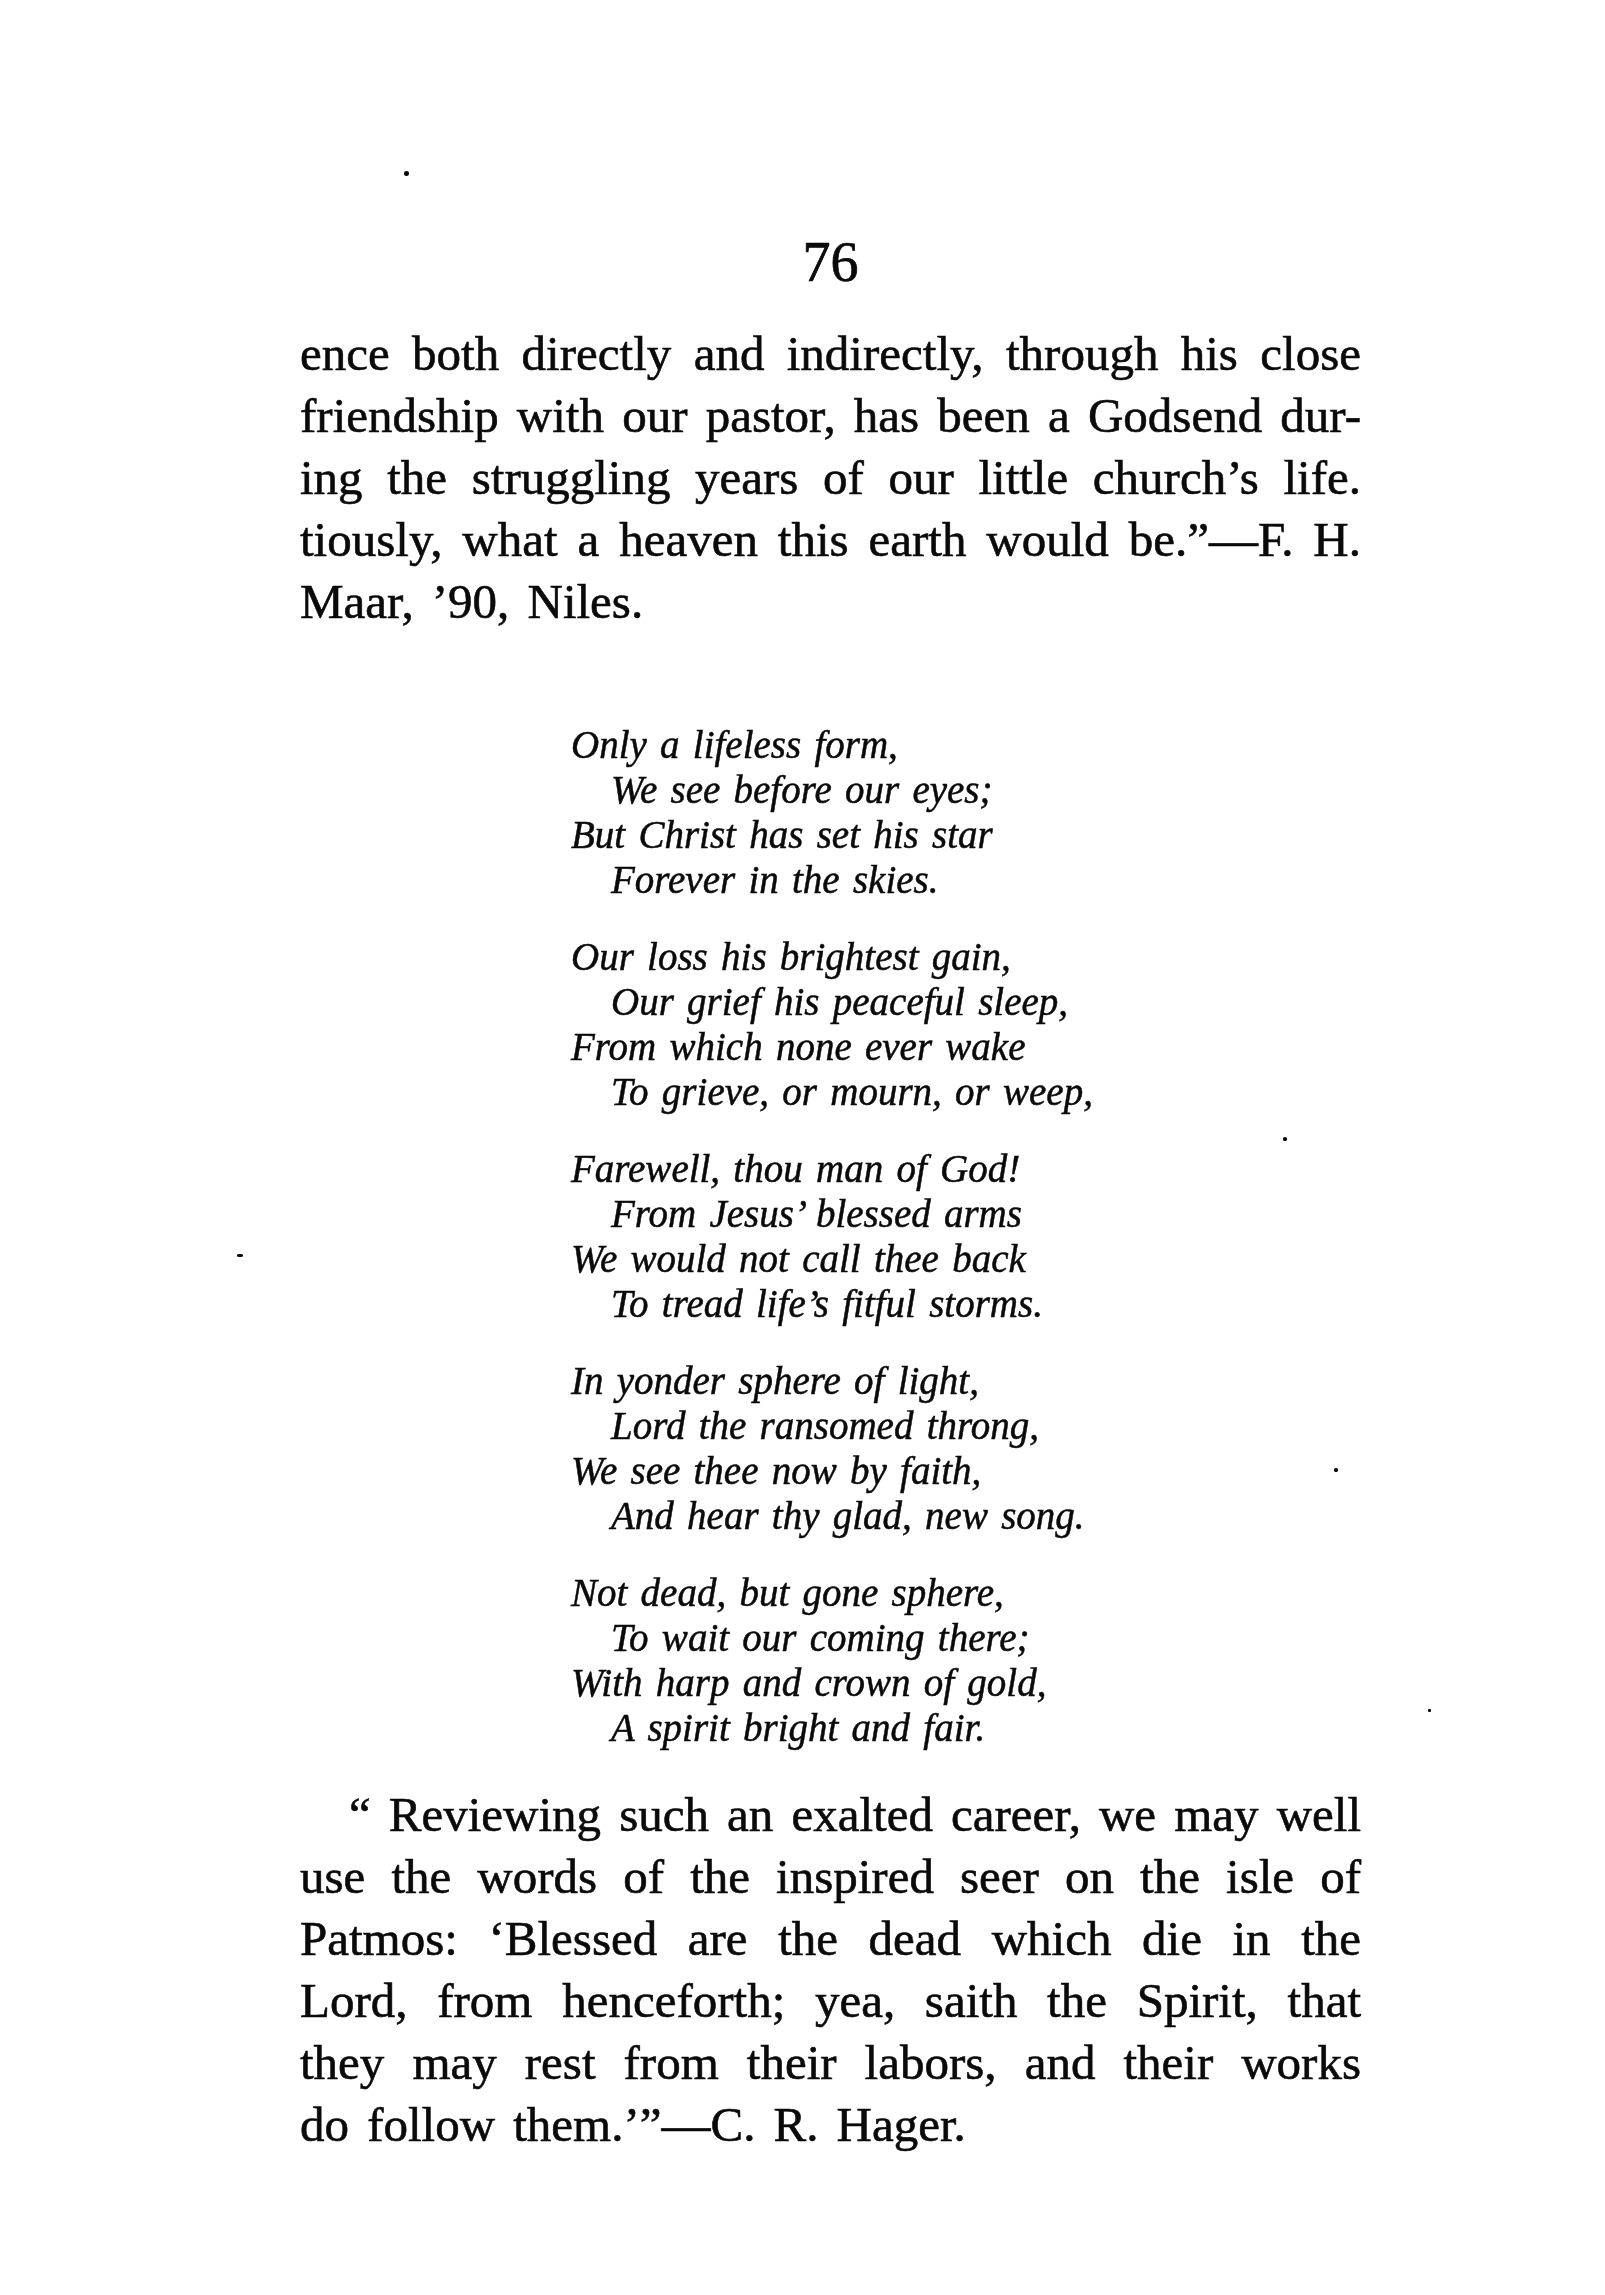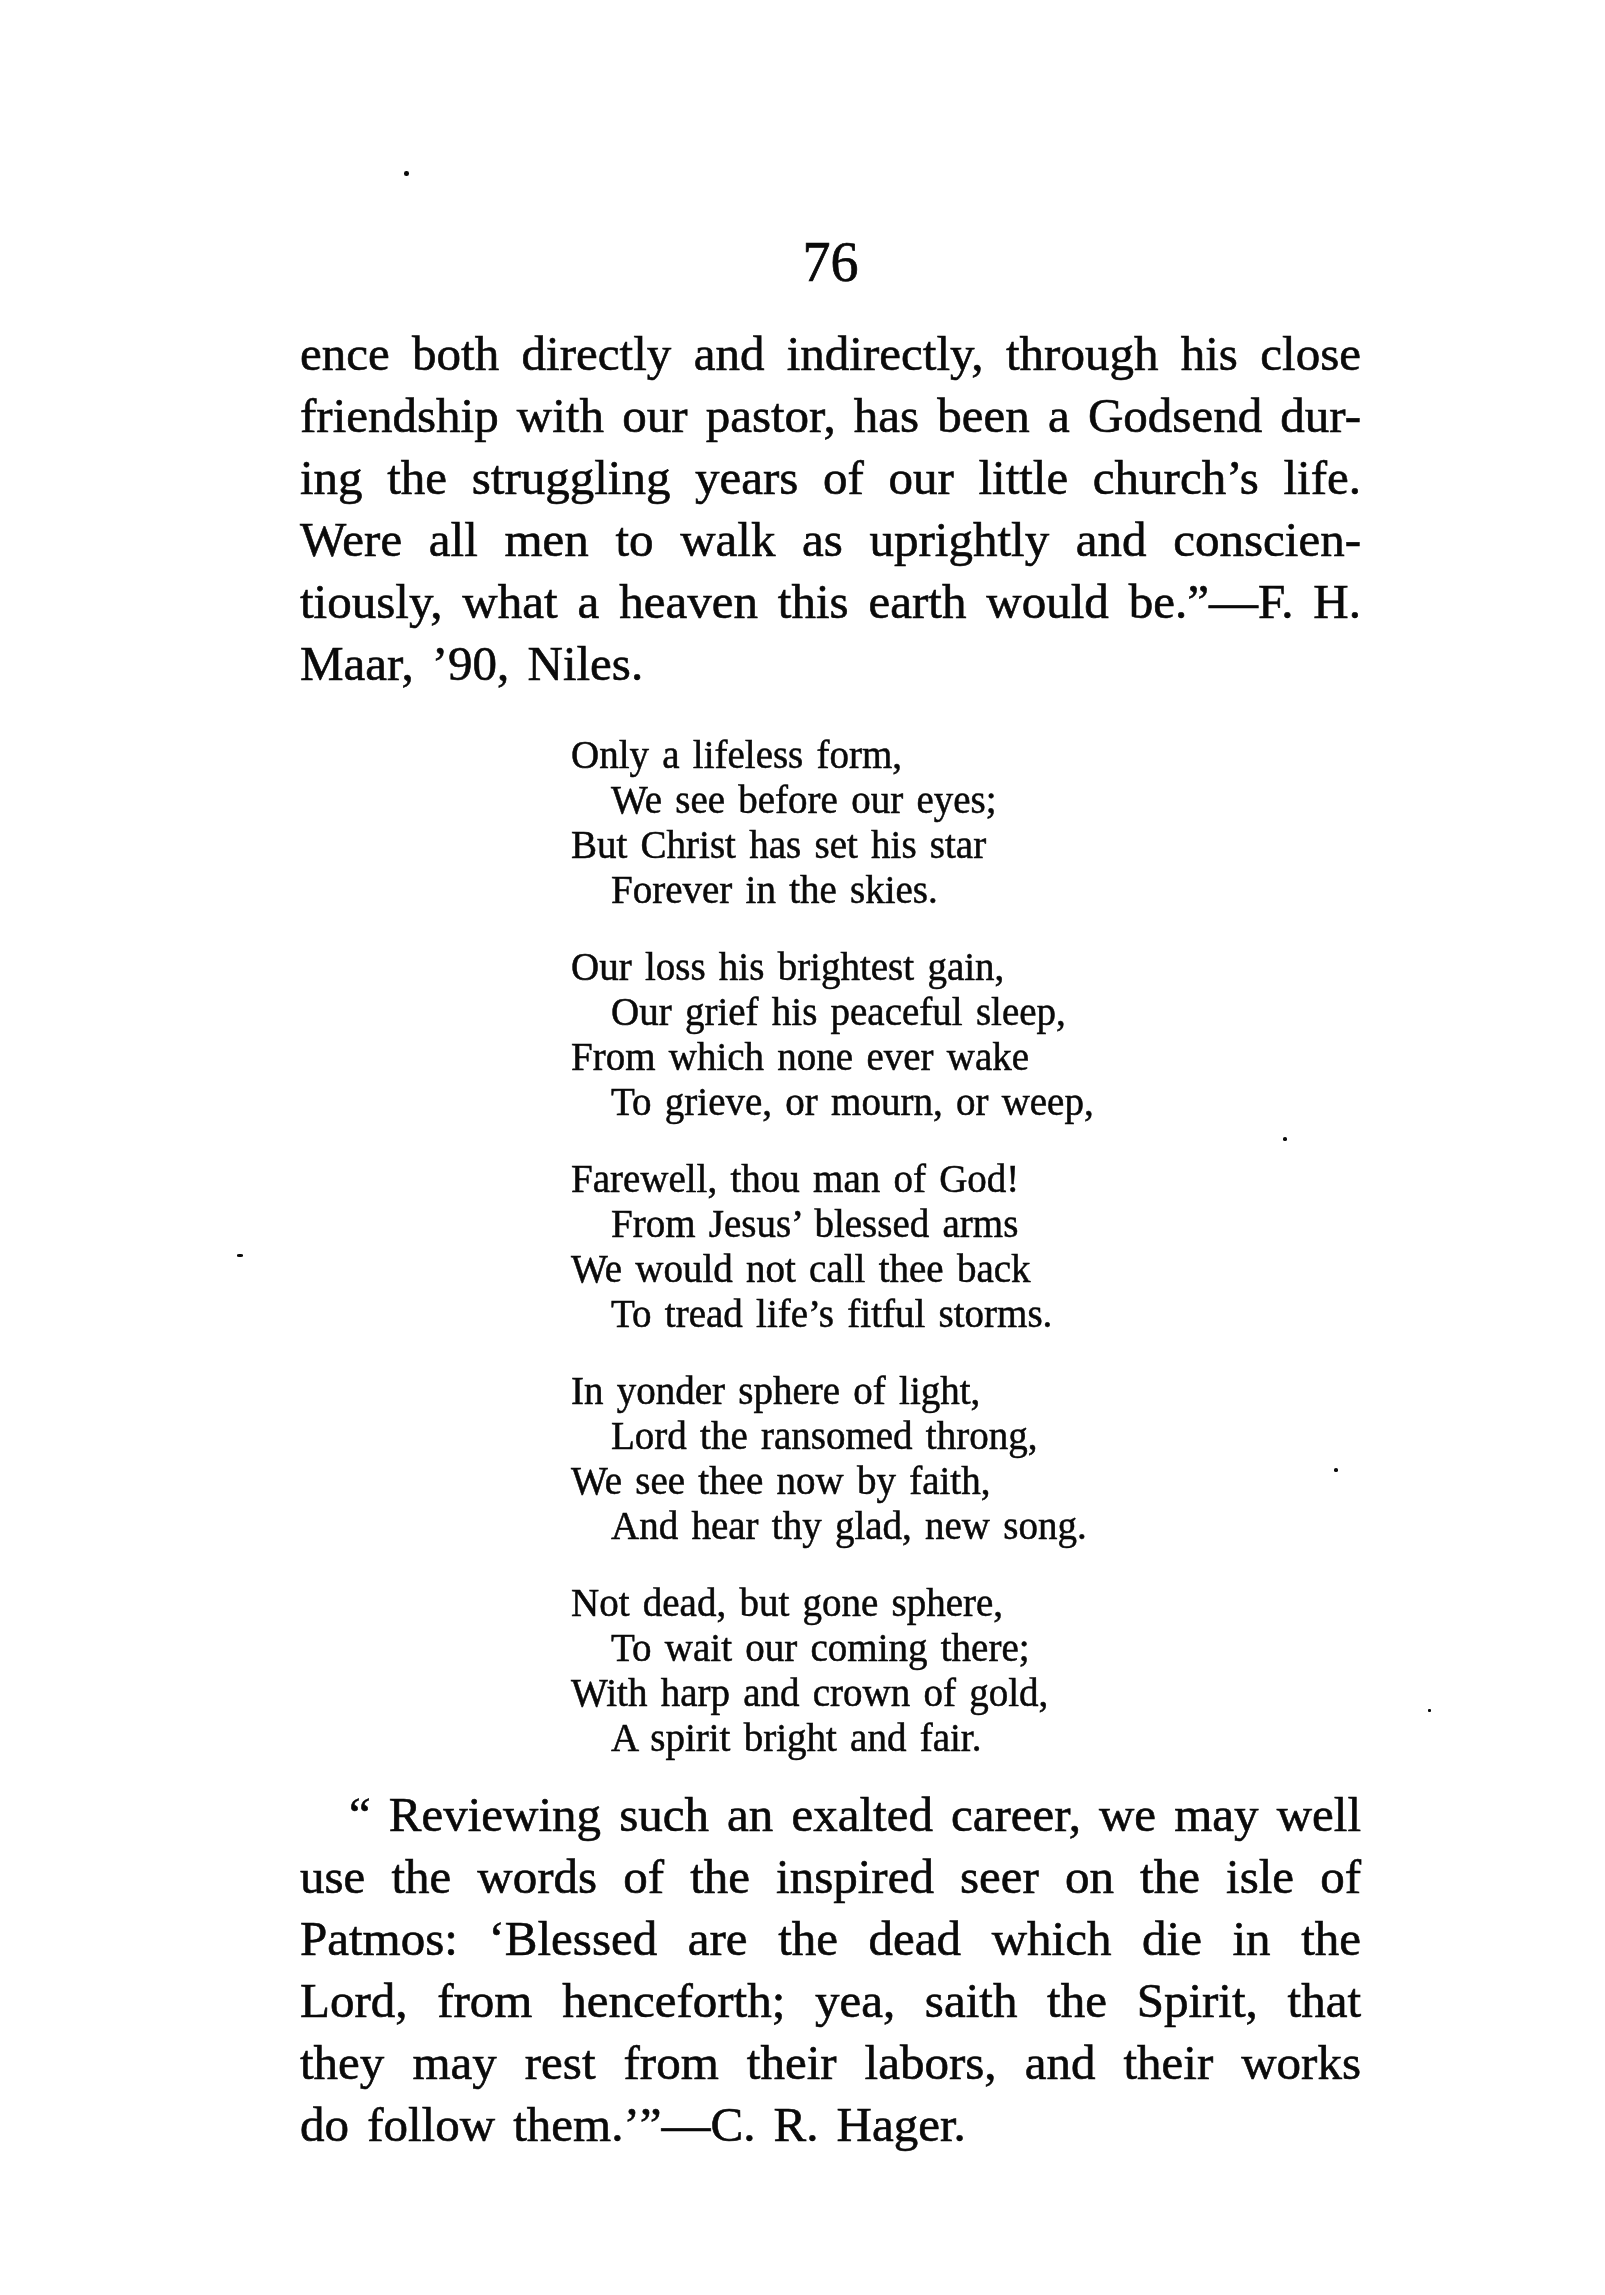--- a/index.html
+++ b/index.html
@@ -50,42 +50,41 @@
   .poem {
     position: absolute;
     left: 571px;
     top: 718px;
     width: 689px;
     font-size: 39px;
     line-height: 45px;
     -webkit-text-stroke: 0.5px #0a0a0a;
     word-spacing: 0.09em;
   }
-  .stanza { margin: 14px 0 32px 0; }
+  .stanza { margin: 4px 0 32px 0; font-style: italic; }
   .vline { text-align: left; }
   .vline.indent { padding-left: 40px; }
   .speck {
     position: absolute;
     background: #0a0a0a;
   }
   .speck-round { border-radius: 50%; }
   .speck-soft  { border-radius: 35%; }
 </style>
 </head>
 <body>
 
 <div class="page">
 
   <div class="page-number">76</div>
 
   <div class="para para-lead">
     <div class="pline">ence both directly and indirectly, through his close</div>
     <div class="pline">friendship with our pastor, has been a Godsend dur-</div>
     <div class="pline">ing the struggling years of our little church’s life.</div>
-    <div class="pline">Were all men to walk as uprightly and conscien-</div>
     <div class="pline">tiously, what a heaven this earth would be.”—F. H.</div>
     <div class="pline end">Maar, ’90, Niles.</div>
   </div>
 
   <div class="poem">
     <div class="stanza">
       <div class="vline">Only a lifeless form,</div>
       <div class="vline indent">We see before our eyes;</div>
       <div class="vline">But Christ has set his star</div>
       <div class="vline indent">Forever in the skies.</div>

